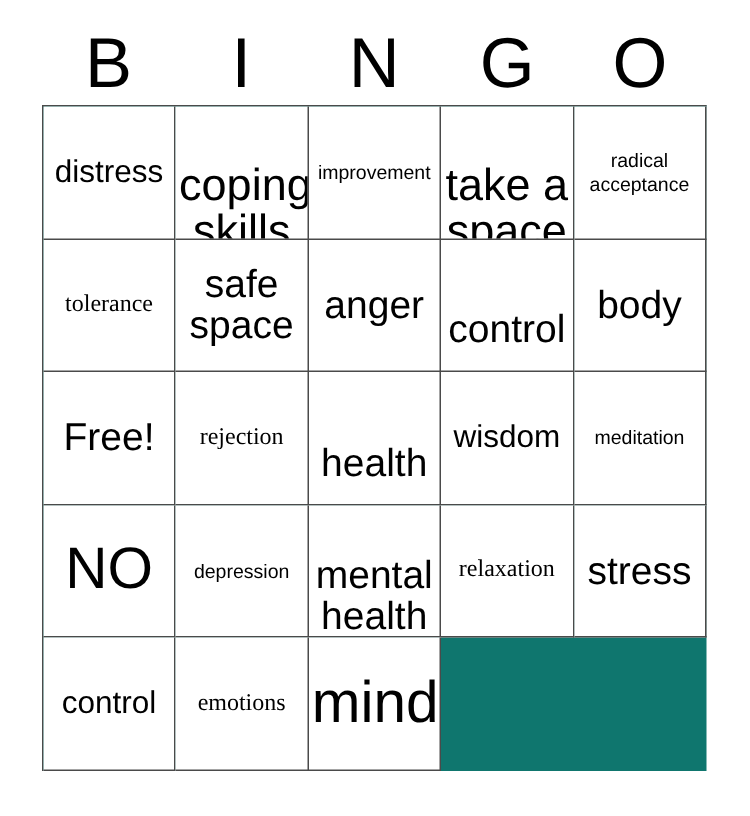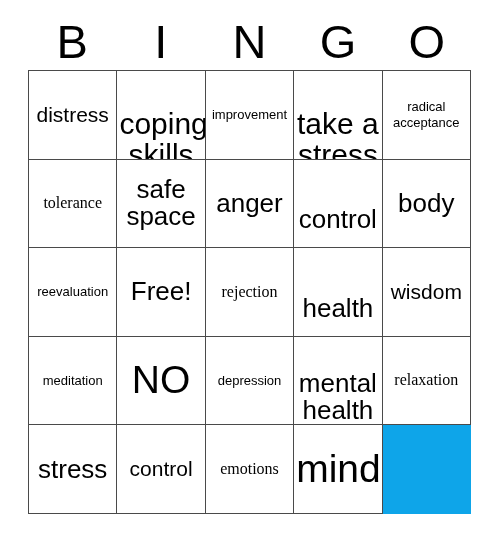--- a/index.html
+++ b/index.html
@@ -48,21 +48,21 @@
     left: 28px;
     top: 70px;
     width: 443px;
     height: 444px;
     display: grid;
     grid-template-columns: repeat(5, 1fr);
     grid-template-rows: repeat(5, 1fr);
     border-top: 1px solid #4a4a4a;
     border-left: 1px solid #4a4a4a;
     box-sizing: border-box;
-    background: #0ea5e9;
+    background: #0f766e;
   }
   .bingo-cell {
     border-right: 1px solid #4a4a4a;
     border-bottom: 1px solid #4a4a4a;
     box-sizing: border-box;
     display: flex;
     align-items: center;
     justify-content: center;
     text-align: center;
     padding: 1px 2px;
@@ -105,44 +105,41 @@
       </div>
       <div class="bingo-cell fs-xl">
         <span class="cell-text">coping
 skills</span>
       </div>
       <div class="bingo-cell fs-xs">
         <span class="cell-text">improvement</span>
       </div>
       <div class="bingo-cell fs-xl">
         <span class="cell-text">take a
-stress</span>
+space</span>
       </div>
       <div class="bingo-cell fs-xs">
         <span class="cell-text">radical
 acceptance</span>
       </div>
       <div class="bingo-cell fs-s">
         <span class="cell-text">tolerance</span>
       </div>
       <div class="bingo-cell fs-xxl">
         <span class="cell-text">safe
 space</span>
       </div>
       <div class="bingo-cell fs-xxl">
         <span class="cell-text">anger</span>
       </div>
       <div class="bingo-cell fs-l">
         <span class="cell-text">control</span>
       </div>
       <div class="bingo-cell fs-xxl">
         <span class="cell-text">body</span>
-      </div>
-      <div class="bingo-cell fs-xs">
-        <span class="cell-text">reevaluation</span>
       </div>
       <div class="bingo-cell fs-xxl">
         <span class="cell-text">Free!</span>
       </div>
       <div class="bingo-cell fs-s">
         <span class="cell-text">rejection</span>
       </div>
       <div class="bingo-cell fs-l">
         <span class="cell-text">health</span>
       </div>

